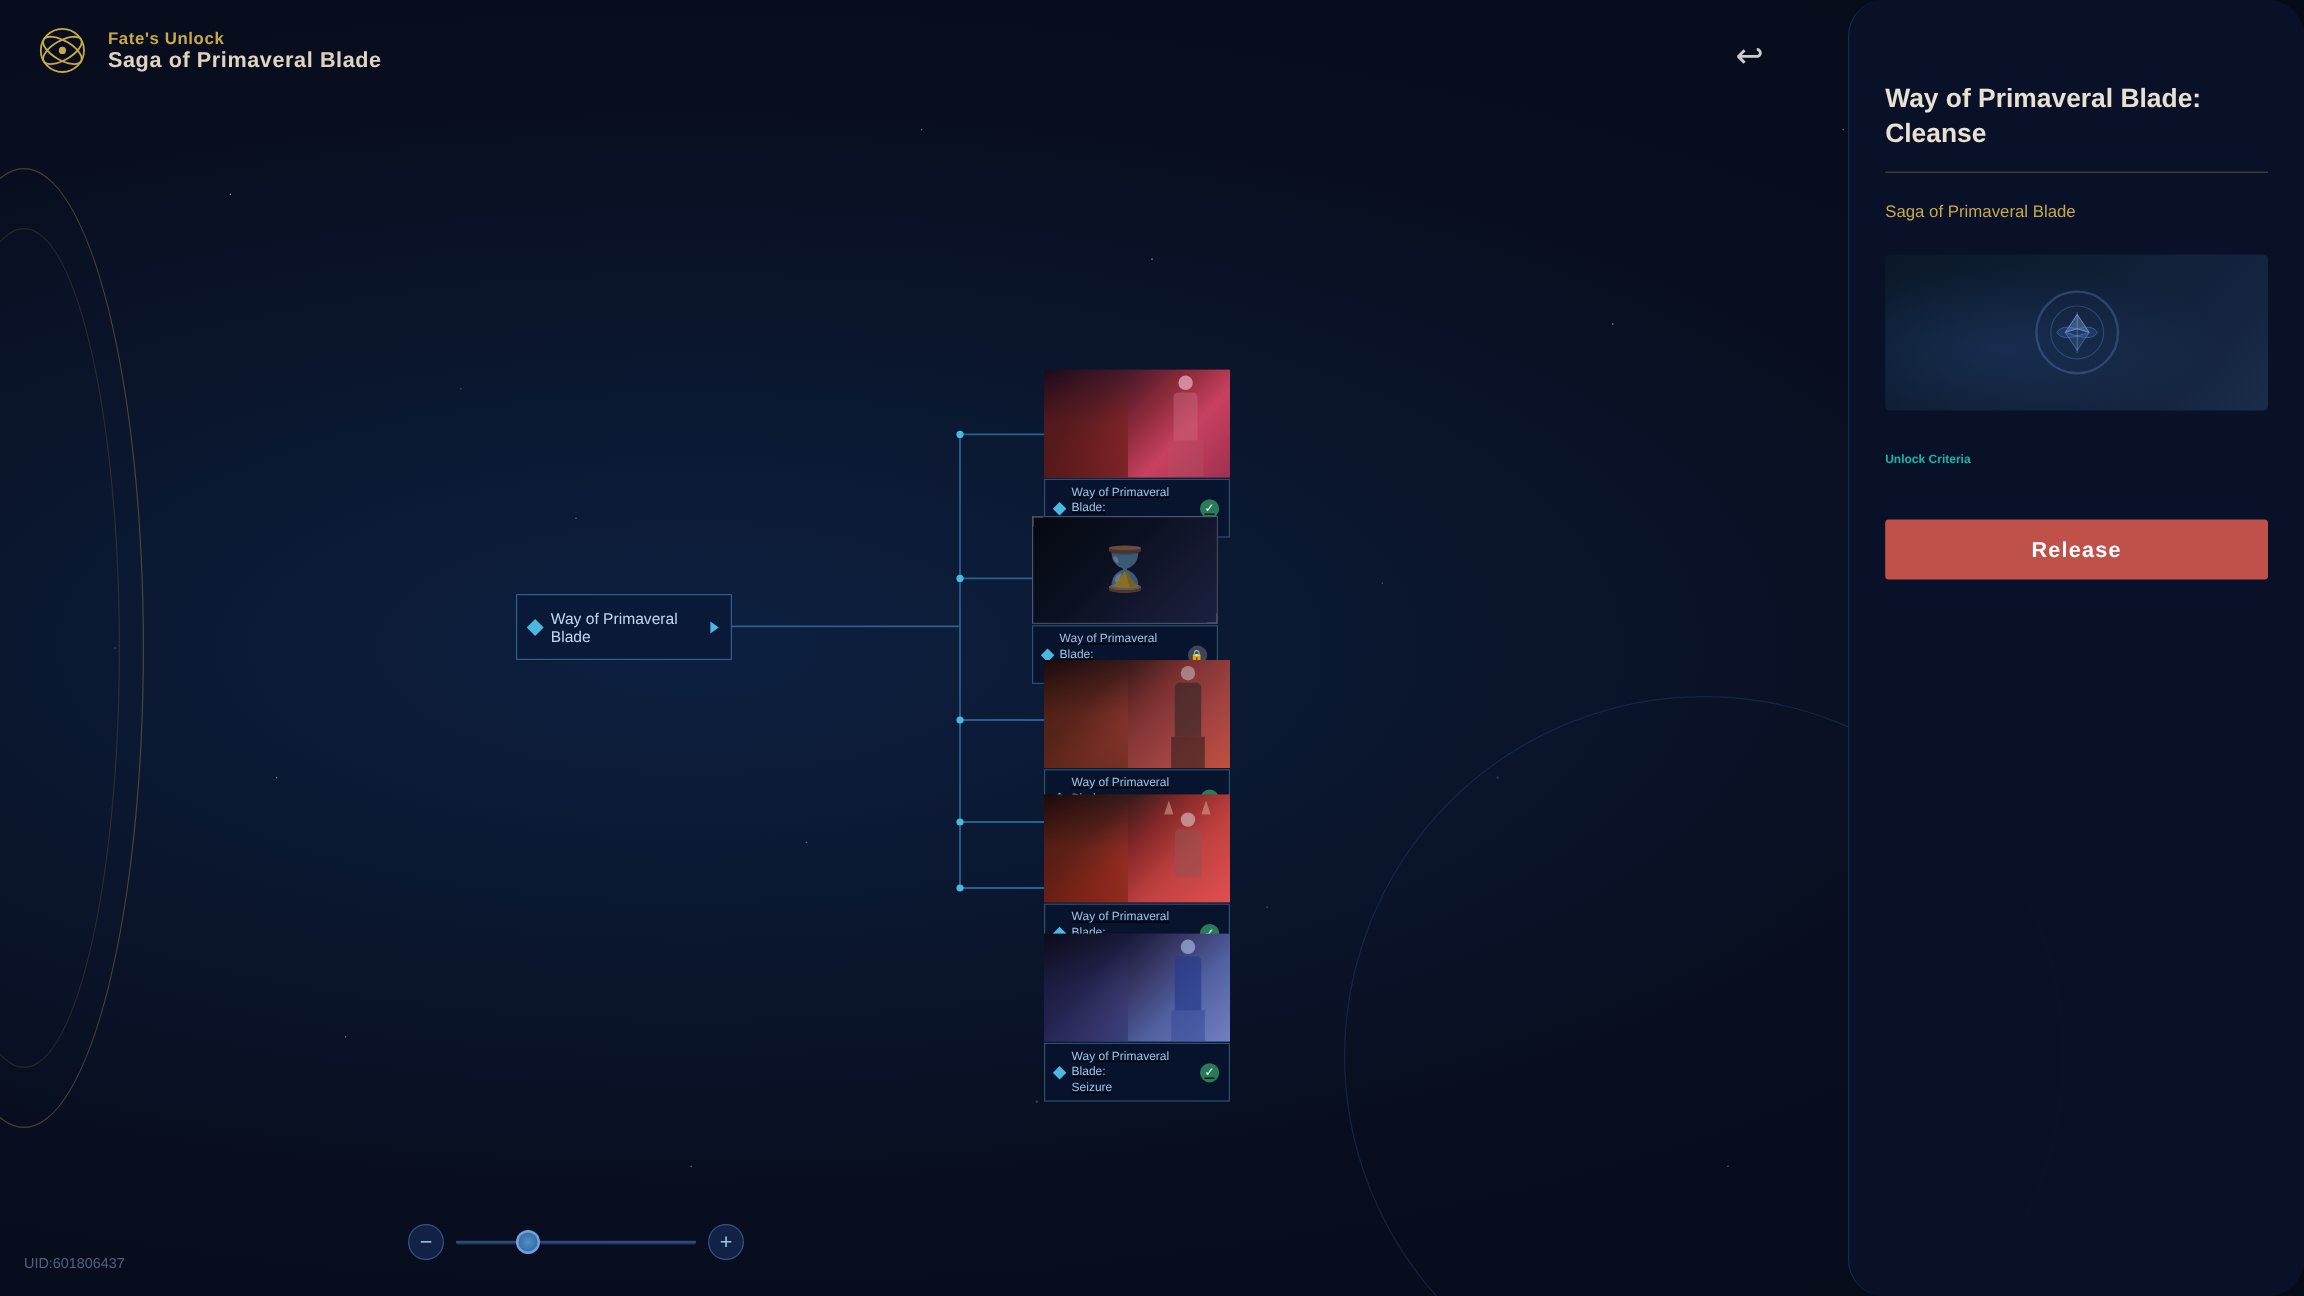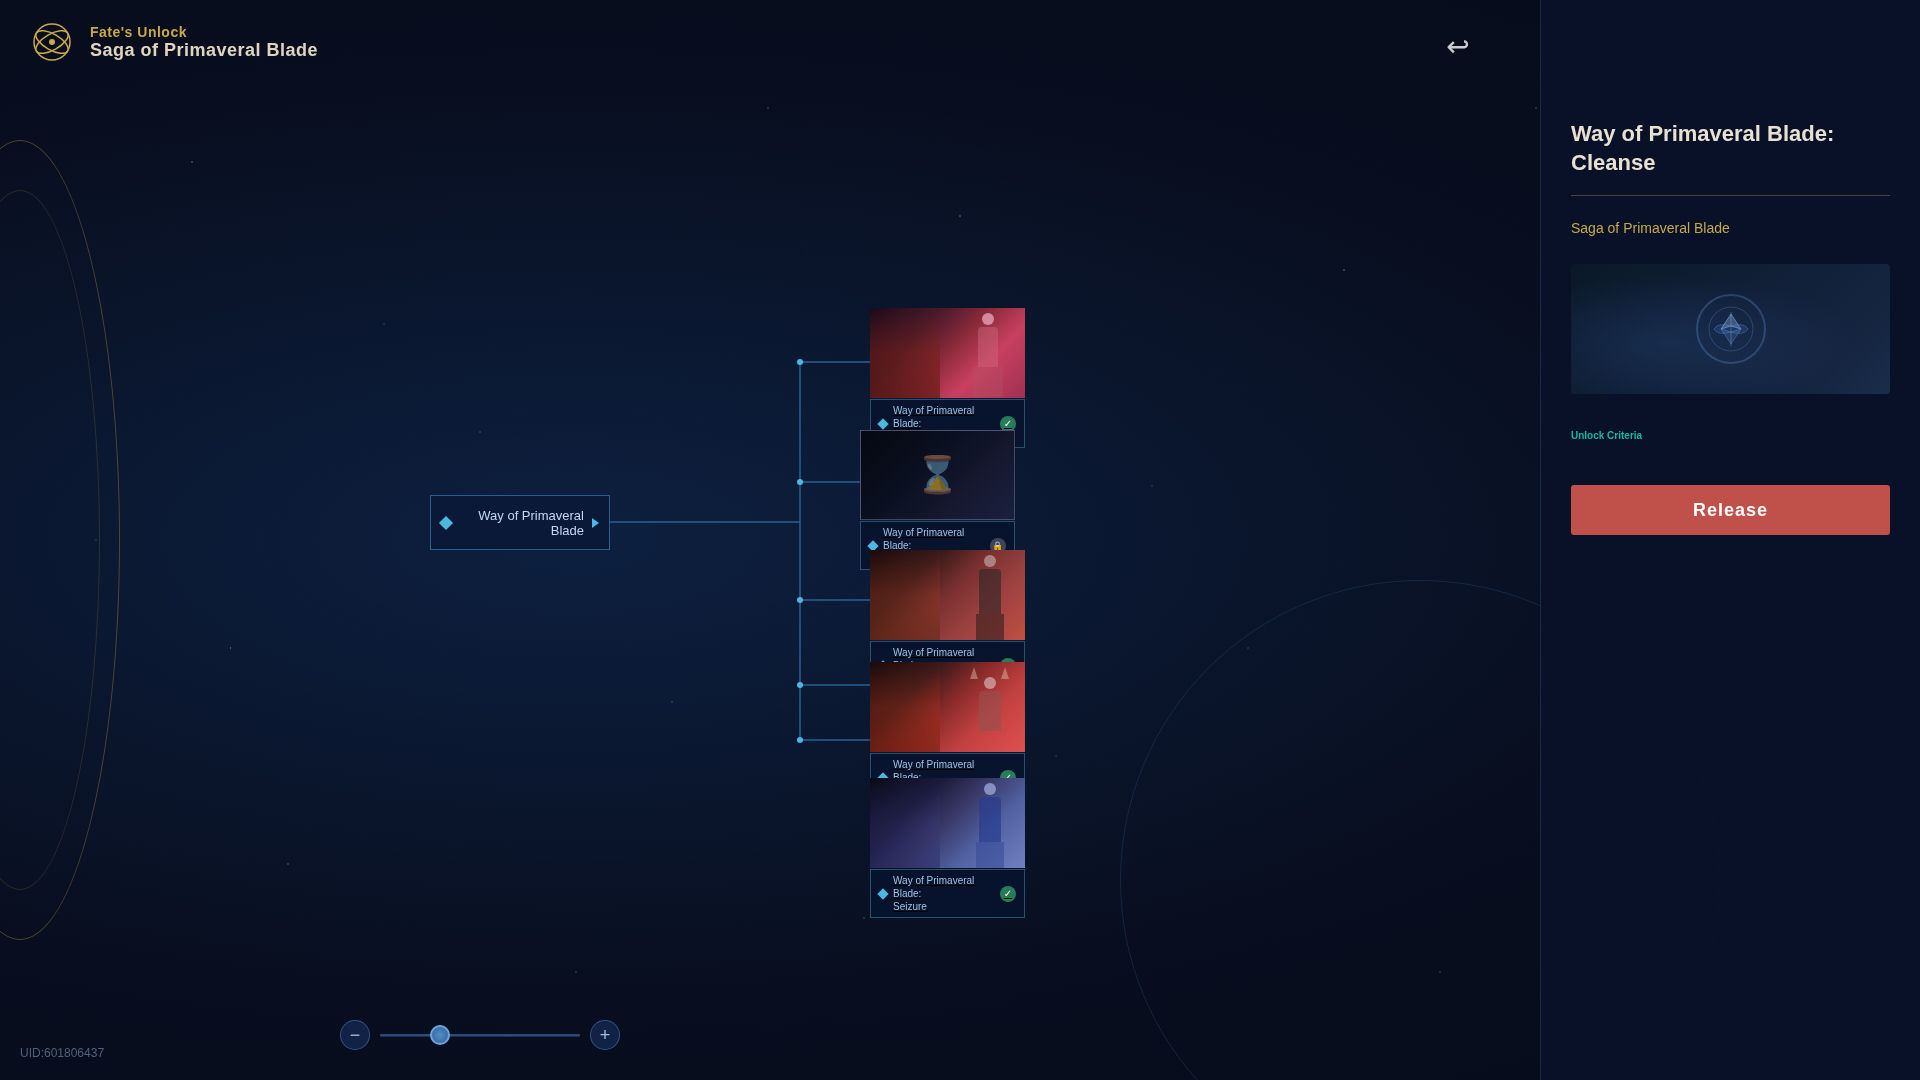--- a/index.html
+++ b/index.html
@@ -173,21 +173,20 @@
       width: 10px;
       height: 10px;
       background: #4ab8e0;
       transform: rotate(45deg);
       flex-shrink: 0;
     }
     .root-node-label {
       color: #c0d8f0;
       font-size: 13px;
       font-weight: 500;
-      text-align: right;
     }
     .root-node-right-arrow {
       margin-left: auto;
       width: 0;
       height: 0;
       border-top: 5px solid transparent;
       border-bottom: 5px solid transparent;
       border-left: 7px solid #4ab8e0;
     }
 
@@ -371,24 +370,25 @@
 
     
     .right-panel {
       position: absolute;
       right: 0;
       top: 0;
       width: 380px;
       height: 100%;
       background: rgba(8,18,40,0.95);
       border-left: 1px solid rgba(40,80,140,0.4);
-      padding: 120px 30px 30px;
+      padding: 68px 30px 30px;
       display: flex;
       flex-direction: column;
       gap: 12px;
+      border-radius: 30px;
     }
 
     .panel-title {
       color: #e8e0d0;
       font-size: 22px;
       font-weight: 600;
       line-height: 1.3;
       margin-bottom: 6px;
     }
 

